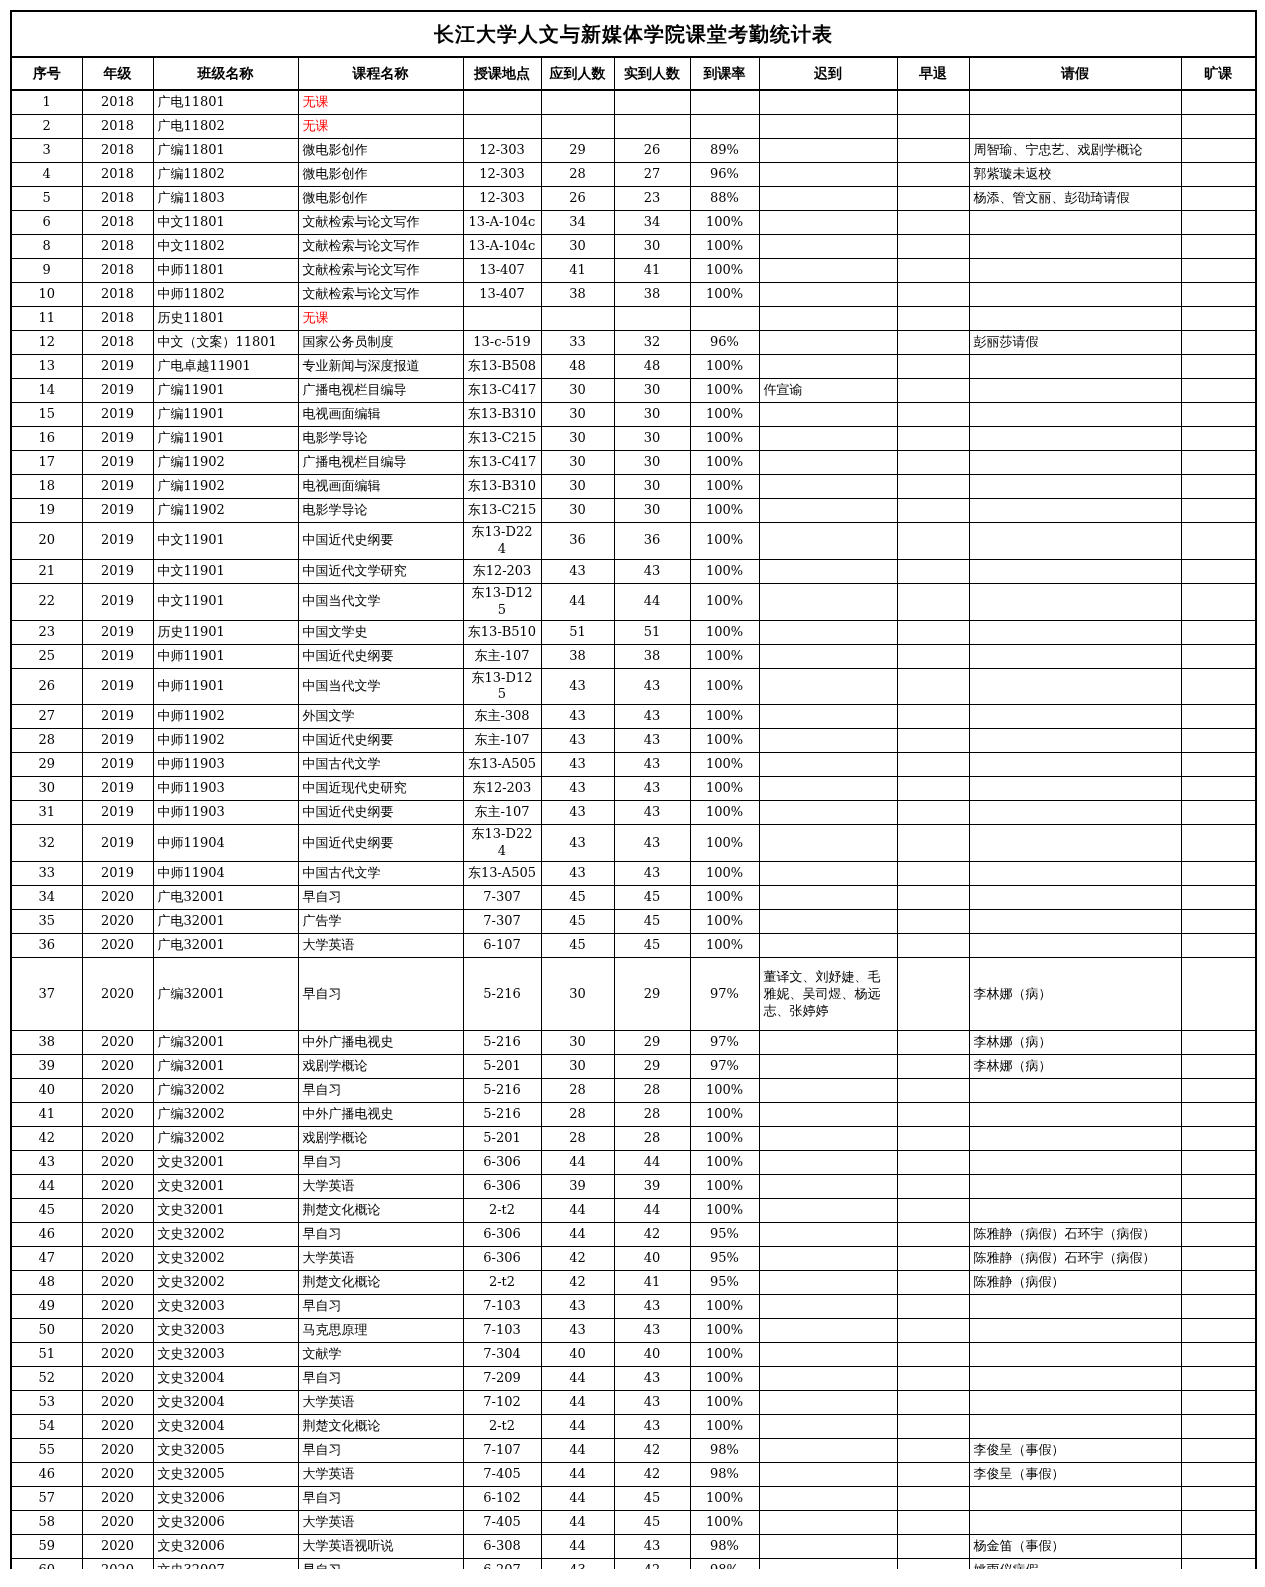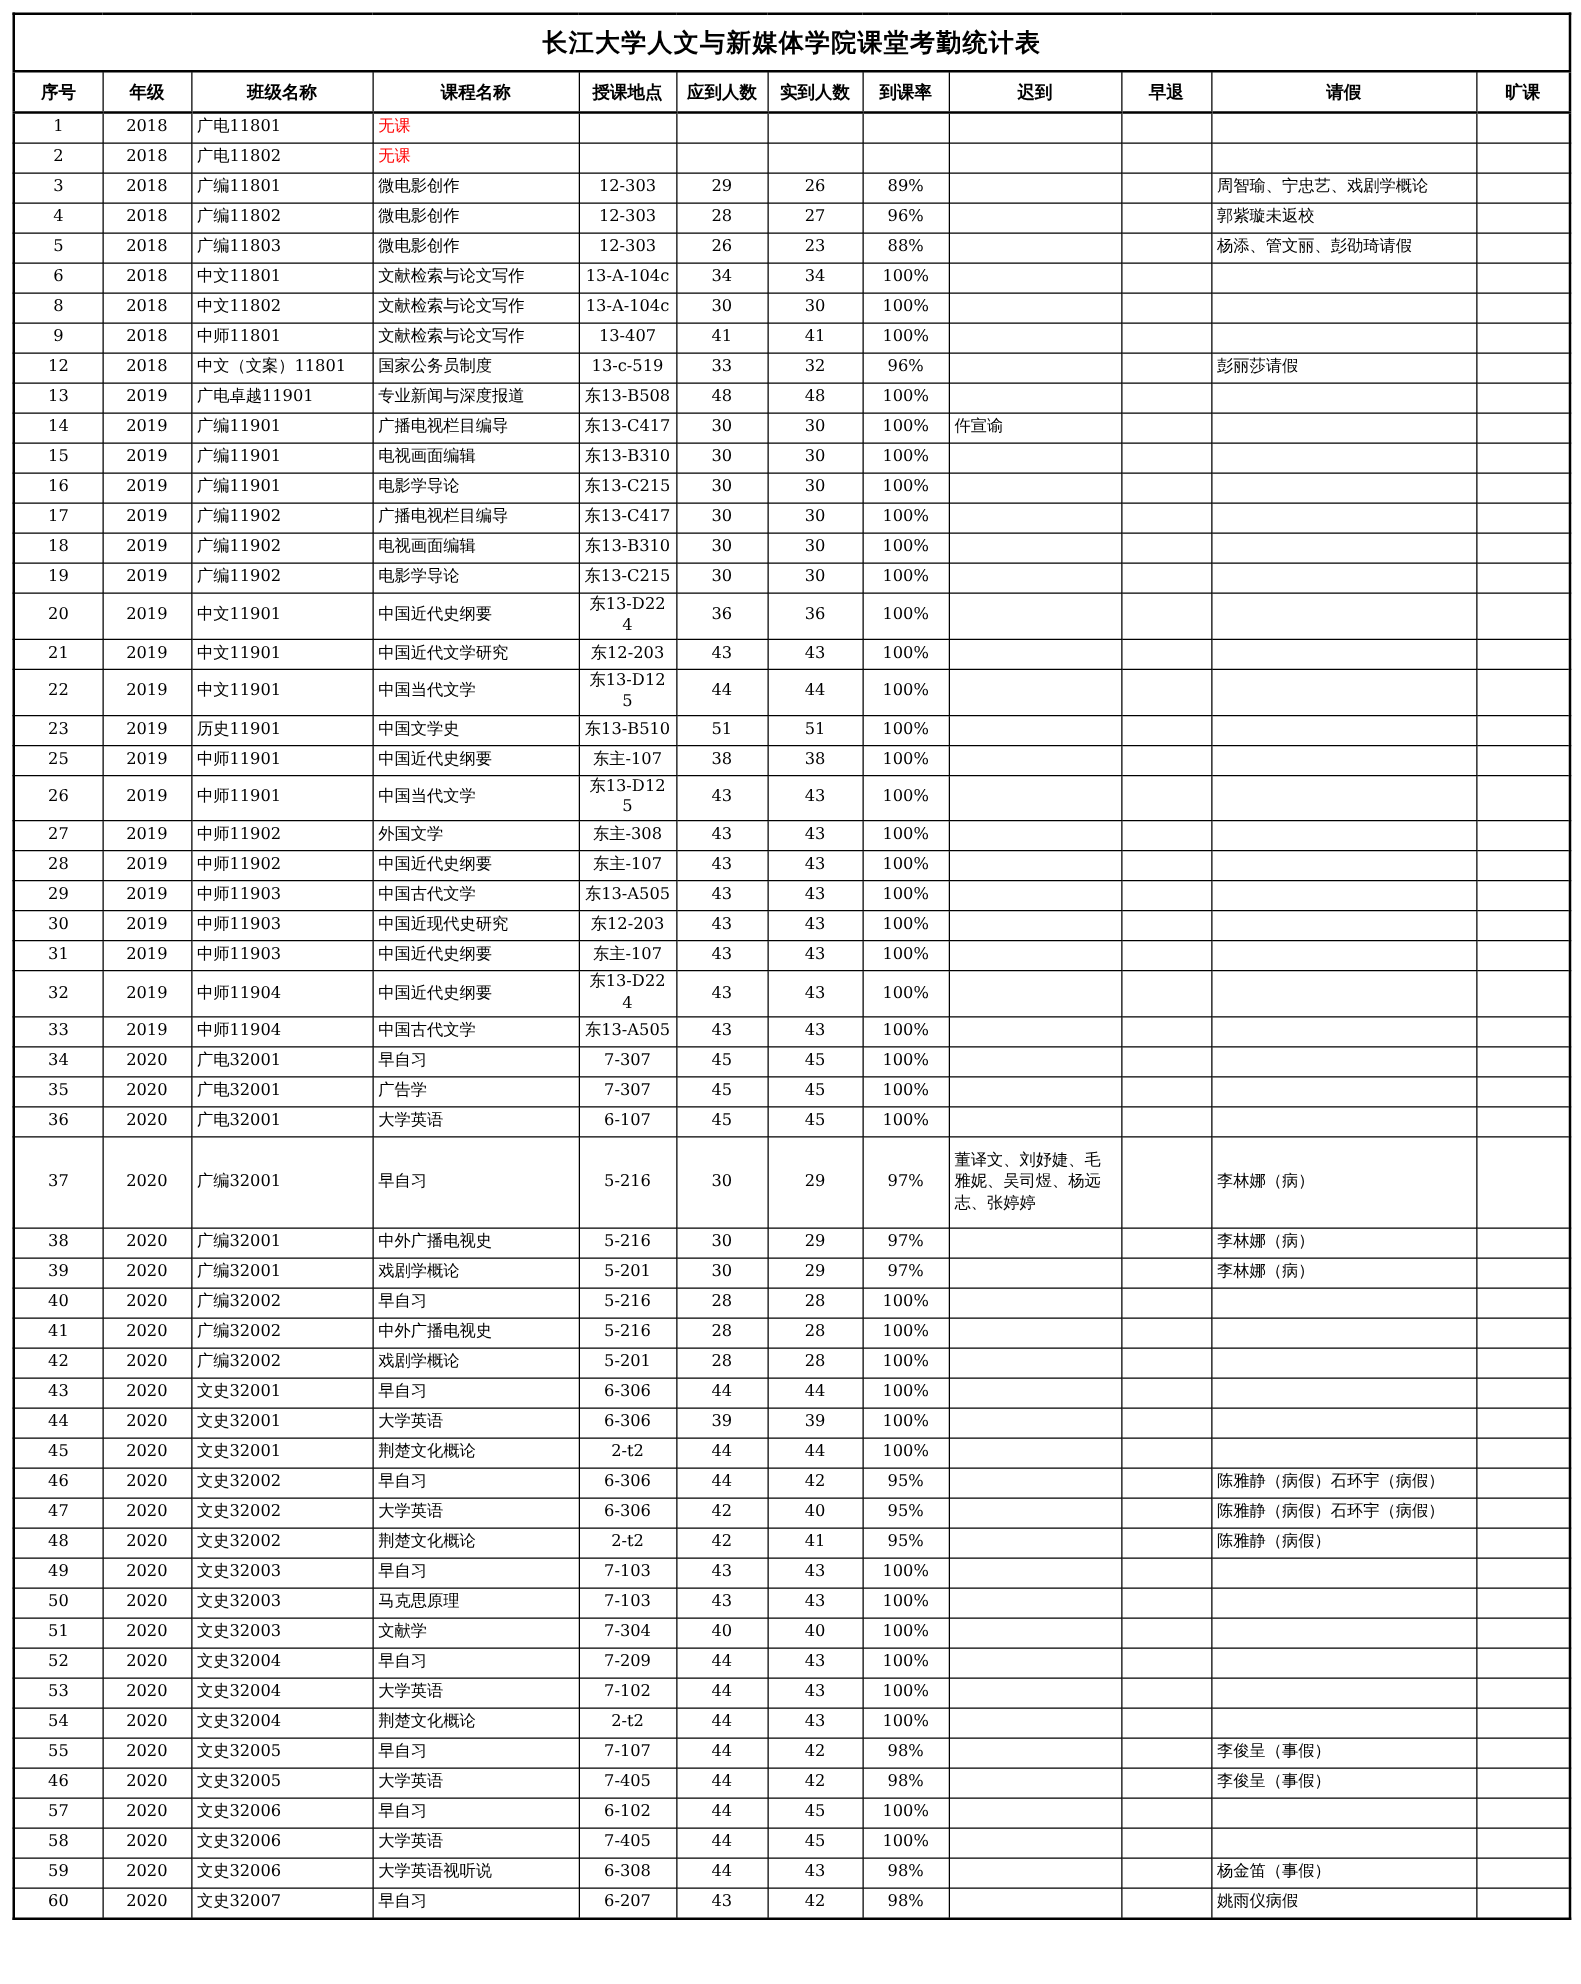--- a/index.html
+++ b/index.html
@@ -195,20 +195,48 @@
           <td class="col-location">13-407</td>
           <td class="col-expected">41</td>
           <td class="col-actual">41</td>
           <td class="col-rate">100%</td>
           <td class="col-late"></td>
           <td class="col-early_leave"></td>
           <td class="col-leave"></td>
           <td class="col-absent"></td>
         </tr>
         <tr>
+          <td class="col-no">10</td>
+          <td class="col-grade">2018</td>
+          <td class="col-class_name">中师11802</td>
+          <td class="col-course">文献检索与论文写作</td>
+          <td class="col-location">13-407</td>
+          <td class="col-expected">38</td>
+          <td class="col-actual">38</td>
+          <td class="col-rate">100%</td>
+          <td class="col-late"></td>
+          <td class="col-early_leave"></td>
+          <td class="col-leave"></td>
+          <td class="col-absent"></td>
+        </tr>
+        <tr>
+          <td class="col-no">11</td>
+          <td class="col-grade">2018</td>
+          <td class="col-class_name">历史11801</td>
+          <td class="col-course red">无课</td>
+          <td class="col-location"></td>
+          <td class="col-expected"></td>
+          <td class="col-actual"></td>
+          <td class="col-rate"></td>
+          <td class="col-late"></td>
+          <td class="col-early_leave"></td>
+          <td class="col-leave"></td>
+          <td class="col-absent"></td>
+        </tr>
+        <tr>
           <td class="col-no">12</td>
           <td class="col-grade">2018</td>
           <td class="col-class_name">中文（文案）11801</td>
           <td class="col-course">国家公务员制度</td>
           <td class="col-location">13-c-519</td>
           <td class="col-expected">33</td>
           <td class="col-actual">32</td>
           <td class="col-rate">96%</td>
           <td class="col-late"></td>
           <td class="col-early_leave"></td>

